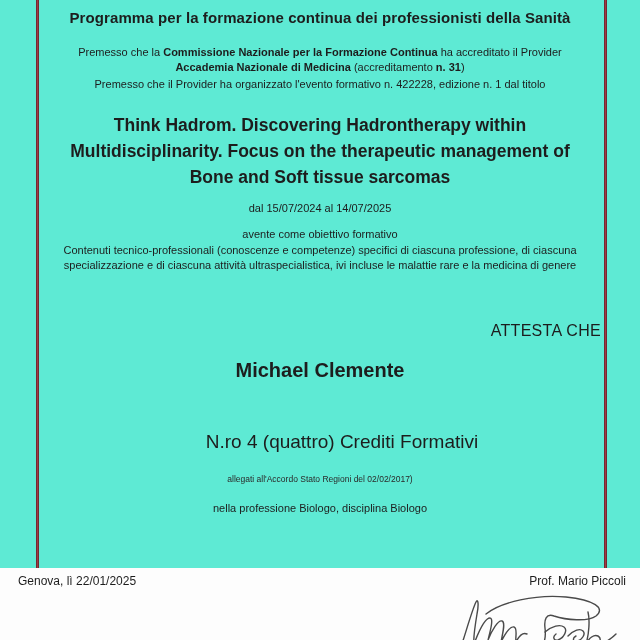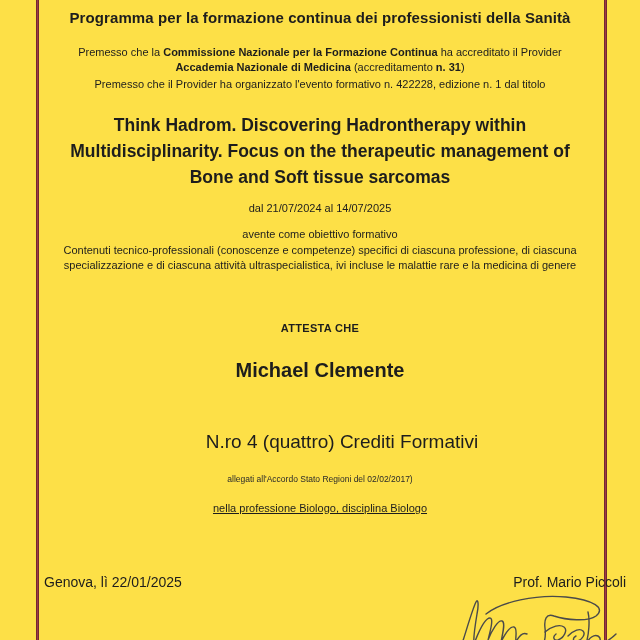--- a/index.html
+++ b/index.html
@@ -5,22 +5,22 @@
   * { margin: 0; padding: 0; box-sizing: border-box; }
   html, body {
     width: 640px; height: 640px;
     background: #fdfdfd;
     font-family: "Liberation Sans", sans-serif;
     color: #1d1d1d;
     overflow: hidden;
   }
   .page {
     position: relative;
-    width: 640px; height: 640px;
-    background: #fde047;
+    width: 640px; height: 568px;
+    background: #5eead4;
   }
   .border-line {
     position: absolute;
     top: 0; bottom: 0;
     width: 3px;
     background: linear-gradient(to right, #5d2027, #a03b44, #5d2027);
   }
   .border-left  { left: 36px; }
   .border-right { left: 604px; }
   .content {
@@ -49,50 +49,51 @@
     font-size: 17.5px;
     font-weight: bold;
     line-height: 26px;
     padding: 0 30px;
   }
   .date-range { top: 201px; }
   .objective { top: 227px; padding: 0 8px; line-height: 15.5px; }
   .undersigned { top: 282px; }
   .attests {
     top: 322px;
-    font-size: 11px;
-    font-weight: bold;
+    font-size: 16px;
+    font-weight: normal;
     letter-spacing: 0.3px;
+    text-align: right;
   }
   .participant-name {
     top: 359px;
     font-size: 20px;
     font-weight: bold;
   }
   .participant-details { top: 408px; }
   .credits {
     top: 431px;
     font-size: 19px;
     font-weight: normal;
     padding-left: 44px;
   }
   .credits-note {
     top: 462px;
     font-size: 8.5px;
     line-height: 11.5px;
     color: #2a2a2a;
   }
-  .profession { top: 501px; text-decoration: underline; }
+  .profession { top: 501px; }
   .bottom-row {
     position: absolute;
     top: 574px;
-    left: 44px; right: 14px;
+    left: 18px; right: 14px;
     display: flex;
     justify-content: space-between;
-    font-size: 14px;
+    font-size: 12px;
   }
   .signature {
     position: absolute;
     right: 4px;
     top: 592px;
     width: 190px;
     height: 60px;
   }
   .signature svg { width: 100%; height: 100%; }
   b { font-weight: bold; }
@@ -111,21 +112,21 @@
 
     <div class="block body-text premise1">
       <span>Premesso che la </span><b>Commissione Nazionale per la Formazione Continua</b><span> ha accreditato il Provider</span><br>
       <b>Accademia Nazionale di Medicina</b><span> (accreditamento </span><b>n. 31</b><span>)</span>
     </div>
 
     <div class="block body-text premise2">Premesso che il Provider ha organizzato l'evento formativo n. 422228, edizione n. 1 dal titolo</div>
 
     <div class="block event-title">Think Hadrom. Discovering Hadrontherapy within Multidisciplinarity. Focus on the therapeutic management of Bone and Soft tissue sarcomas</div>
 
-    <div class="block body-text date-range">dal 21/07/2024 al 14/07/2025</div>
+    <div class="block body-text date-range">dal 15/07/2024 al 14/07/2025</div>
 
     <div class="block body-text objective">
       <span>avente come obiettivo formativo</span><br>
       <span>Contenuti tecnico-professionali (conoscenze e competenze) specifici di ciascuna professione, di ciascuna specializzazione e di ciascuna attività ultraspecialistica, ivi incluse le malattie rare e la medicina di genere</span>
     </div>
 
 
     <div class="block attests">ATTESTA CHE</div>
 
     <div class="block participant-name">Michael Clemente</div>

